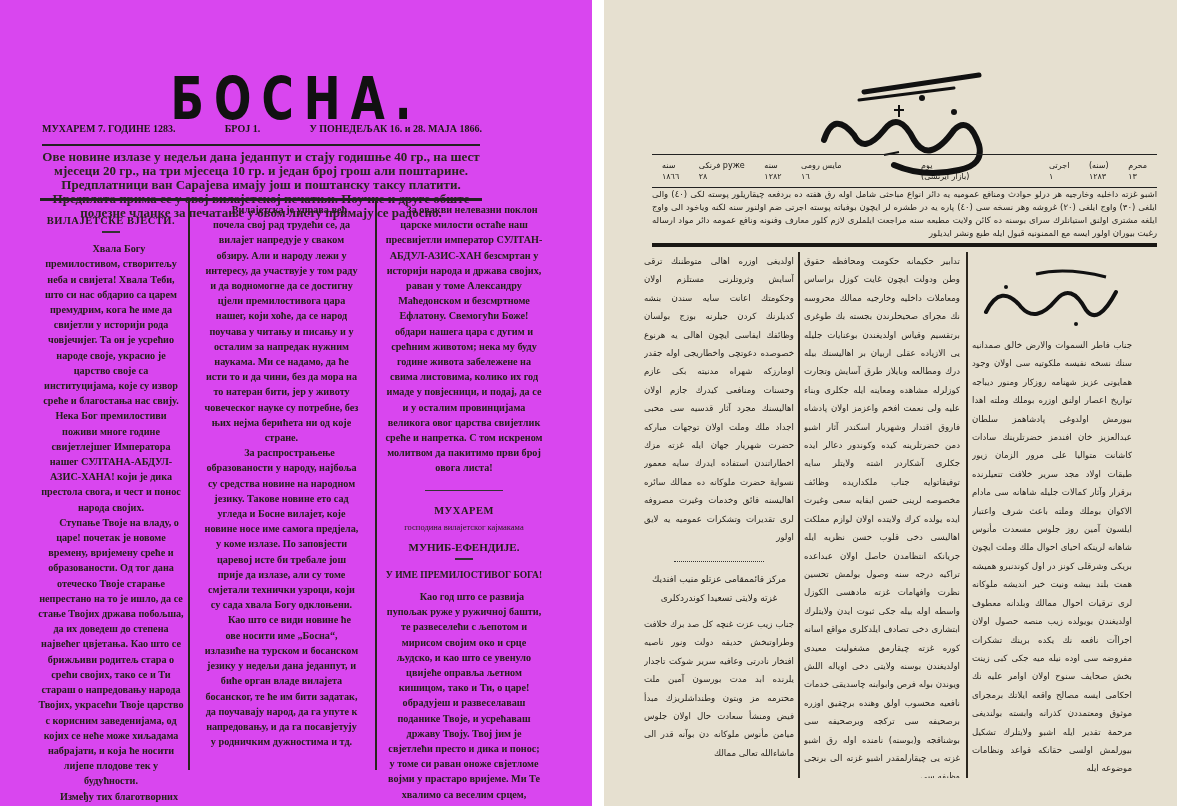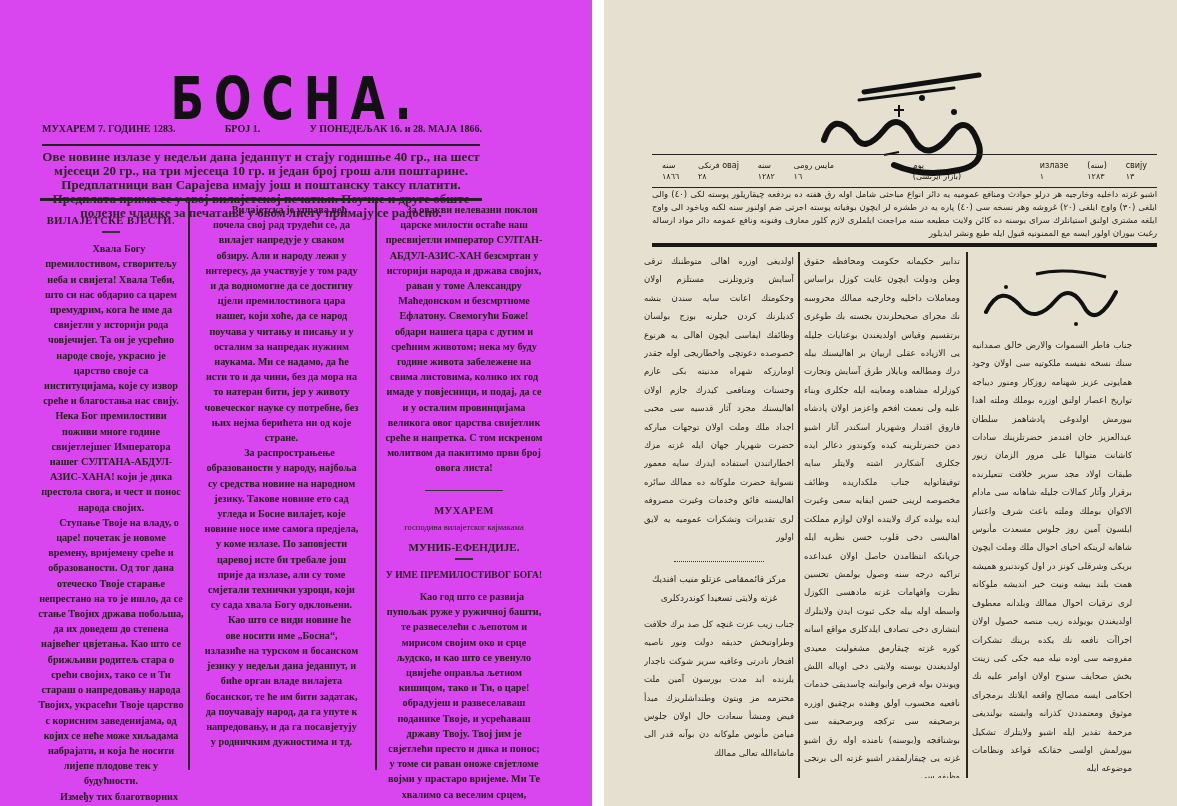--- a/index.html
+++ b/index.html
@@ -82,45 +82,45 @@
     <path d="M60 22 L175 5" stroke="#111" stroke-width="5" stroke-linecap="round"></path>
     <path d="M55 30 L150 18" stroke="#111" stroke-width="3" stroke-linecap="round"></path>
     <circle cx="118" cy="28" r="3" fill="#111"></circle>
     <circle cx="150" cy="42" r="3" fill="#111"></circle>
     <path d="M95 35 l0 12 M90 40 l10 0" stroke="#111" stroke-width="2"></path>
     <path d="M80 85 l15 -3" stroke="#111" stroke-width="2"></path>
   </svg>
 
   <div class="rheader">
     <div class="rcell">
-        <div>свију</div>
+        <div>محرم</div>
         <div>١٣</div>
       </div>
     <div class="rcell">
         <div>(سنه)</div>
         <div>١٢٨٣</div>
       </div>
     <div class="rcell">
-        <div>излазе</div>
+        <div>اجرتى</div>
         <div>١</div>
       </div>
     <div class="rcell" style="margin:0 60px;">
         <div>يوم</div>
         <div>(بازار ايرتسى)</div>
       </div>
     <div class="rcell">
         <div>مايس رومى</div>
         <div>١٦</div>
       </div>
     <div class="rcell">
         <div>سنه</div>
         <div>١٢٨٢</div>
       </div>
     <div class="rcell">
-        <div>овај فرنكى</div>
+        <div>руже فرنكى</div>
         <div>٢٨</div>
       </div>
     <div class="rcell">
         <div>سنه</div>
         <div>١٨٦٦</div>
       </div>
   </div>
 
   <div class="rnotice">اشبو غزته داخليه وخارجيه هر درلو حوادث ومنافع عموميه يه دائر انواع مباحثى شامل اوله رق هفته ده بردفعه چيقاريلور پوسته لكى (٤٠) والى ايلغى (٣٠) واوج ايلغى (٢٠) غروشه وهر نسخه سى (٤٠) پاره يه در طشره لر ايچون بوفياته پوسته اجرتى ضم اولنور سنه لكنه وياخود الى واوج ايلغه مشترى اولنق استيانلرك سراى بوسنه ده كائن ولايت مطبعه سنه مراجعت ايلملرى لازم كلور معارف وفنونه ونافع عمومه دائر مواد ارساله رغبت بيوران اولور ايسه مع الممنونيه قبول ايله طبع ونشر ايديلور</div>
   <div class="rthick"></div>

